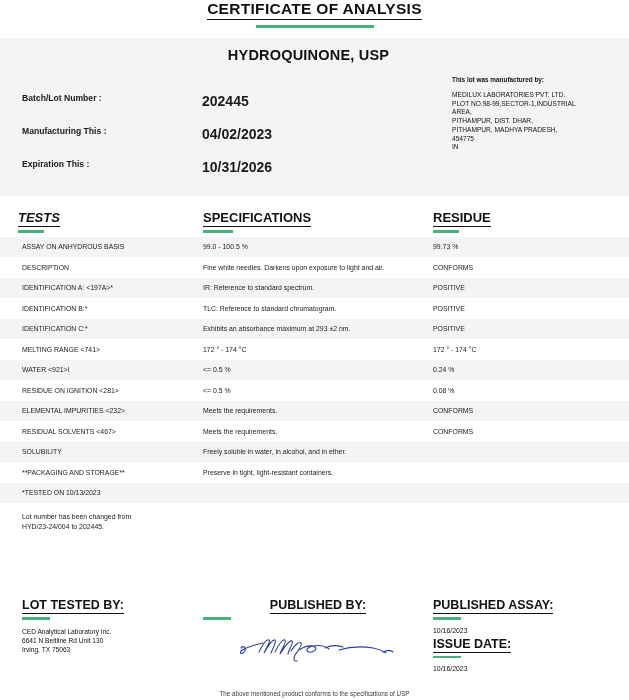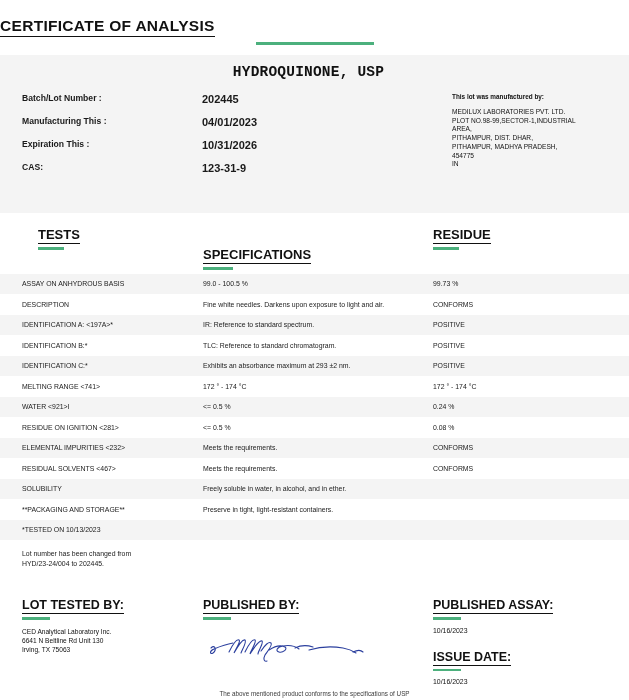--- a/index.html
+++ b/index.html
@@ -17,21 +17,21 @@
   }
   .page {
     width: 629px;
     height: 700px;
     position: relative;
     box-sizing: border-box;
   }
 
   
   .doc-title-wrap {
-    padding-top: 17px;
+    text-align: center;
   }
   .doc-title {
     display: inline-block;
     font-size: 15.5px;
     font-weight: bold;
     letter-spacing: 0.3px;
     border-bottom: 1px solid #111111;
     padding-bottom: 1px;
   }
   .title-accent {
@@ -40,21 +40,20 @@
     background: #4cb07d;
     margin: 5px auto 0 auto;
   }
 
   
   .product-band {
     margin-top: 10px;
     background: #f4f4f4;
     text-align: center;
     padding: 9px 12px 10px 0;
-    font-family: Liberation Mono, monospace;
   }
   .product-name {
     font-size: 14.5px;
     font-weight: bold;
     letter-spacing: 0.2px;
   }
 
   
   .info-section {
     background: #f4f4f4;
@@ -64,29 +63,30 @@
   }
   .info-left {
     position: absolute;
     left: 22px;
     top: 3px;
     width: 410px;
   }
   .info-row {
     display: flex;
     margin-bottom: 11px;
+    margin-top: 17px;
   }
   .info-label {
     width: 180px;
     font-size: 8.6px;
     font-weight: bold;
     color: #1a1a1a;
   }
   .info-value {
-    font-size: 11px;
+    font-size: 14px;
     font-weight: bold;
     color: #1a1a1a;
   }
   .mfr-block {
     position: absolute;
     left: 452px;
     top: 3px;
     width: 172px;
   }
   .mfr-heading {
@@ -97,22 +97,22 @@
   .mfr-line {
     font-size: 6.6px;
     line-height: 1.32;
   }
 
   
   .table-head {
     display: flex;
     padding: 12px 0 4px 0;
   }
-  .col-tests   { width: 203px; padding-left: 38px; box-sizing: border-box; }
-  .col-specs   { width: 230px; margin-top: 20px; }
+  .col-tests   { width: 203px; padding-left: 18px; box-sizing: border-box; font-style: italic; }
+  .col-specs   { width: 230px; }
   .col-results { width: 174px; }
   .head-cell span {
     display: inline-block;
     font-size: 13px;
     font-weight: bold;
     border-bottom: 1px solid #111111;
     padding-bottom: 1px;
   }
   .head-accent {
     height: 2.5px;
@@ -145,21 +145,21 @@
 
   
   .footer {
     position: absolute;
     left: 0;
     top: 595px;
     width: 629px;
   }
   .foot-cols { display: flex; }
   .foot-col-a { width: 203px; padding-left: 22px; box-sizing: border-box; }
-  .foot-col-b { width: 230px; }
+  .foot-col-b { width: 230px; text-align: center; }
   .foot-col-c { width: 174px; }
   .foot-head {
     display: inline-block;
     font-size: 12.5px;
     font-weight: bold;
     border-bottom: 1px solid #111111;
     padding-bottom: 1px;
   }
   .foot-accent {
     height: 2.5px;
@@ -174,21 +174,21 @@
   }
   .sig-area {
     margin-top: 14px;
     height: 34px;
     position: relative;
   }
   .date-value {
     font-size: 6.9px;
     margin-top: 7px;
   }
-  .issue-block { margin-top: 13px; }
+  .issue-block { }
 
   .bottom-note {
     position: absolute;
     left: 0;
     top: 690px;
     width: 629px;
     text-align: center;
     font-size: 6.3px;
     color: #3a3a3a;
   }
@@ -208,29 +208,25 @@
   </div>
 
   <div class="info-section">
     <div class="info-left">
       <div class="info-row">
         <div class="info-label">Batch/Lot Number :</div>
         <div class="info-value">202445</div>
       </div>
       <div class="info-row">
         <div class="info-label">Manufacturing This :</div>
-        <div class="info-value">04/01/2023</div>
+        <div class="info-value">04/02/2023</div>
       </div>
       <div class="info-row">
         <div class="info-label">Expiration This :</div>
         <div class="info-value">10/31/2026</div>
-      </div>
-      <div class="info-row">
-        <div class="info-label">CAS:</div>
-        <div class="info-value">123-31-9</div>
       </div>
     </div>
 
     <div class="mfr-block">
       <div class="mfr-heading">This lot was manufactured by:</div>
       <div class="mfr-line">MEDILUX LABORATORIES PVT. LTD.</div>
       <div class="mfr-line">PLOT NO.98-99,SECTOR-1,INDUSTRIAL</div>
       <div class="mfr-line">AREA,</div>
       <div class="mfr-line">PITHAMPUR, DIST. DHAR,</div>
       <div class="mfr-line">PITHAMPUR, MADHYA PRADESH,</div>

